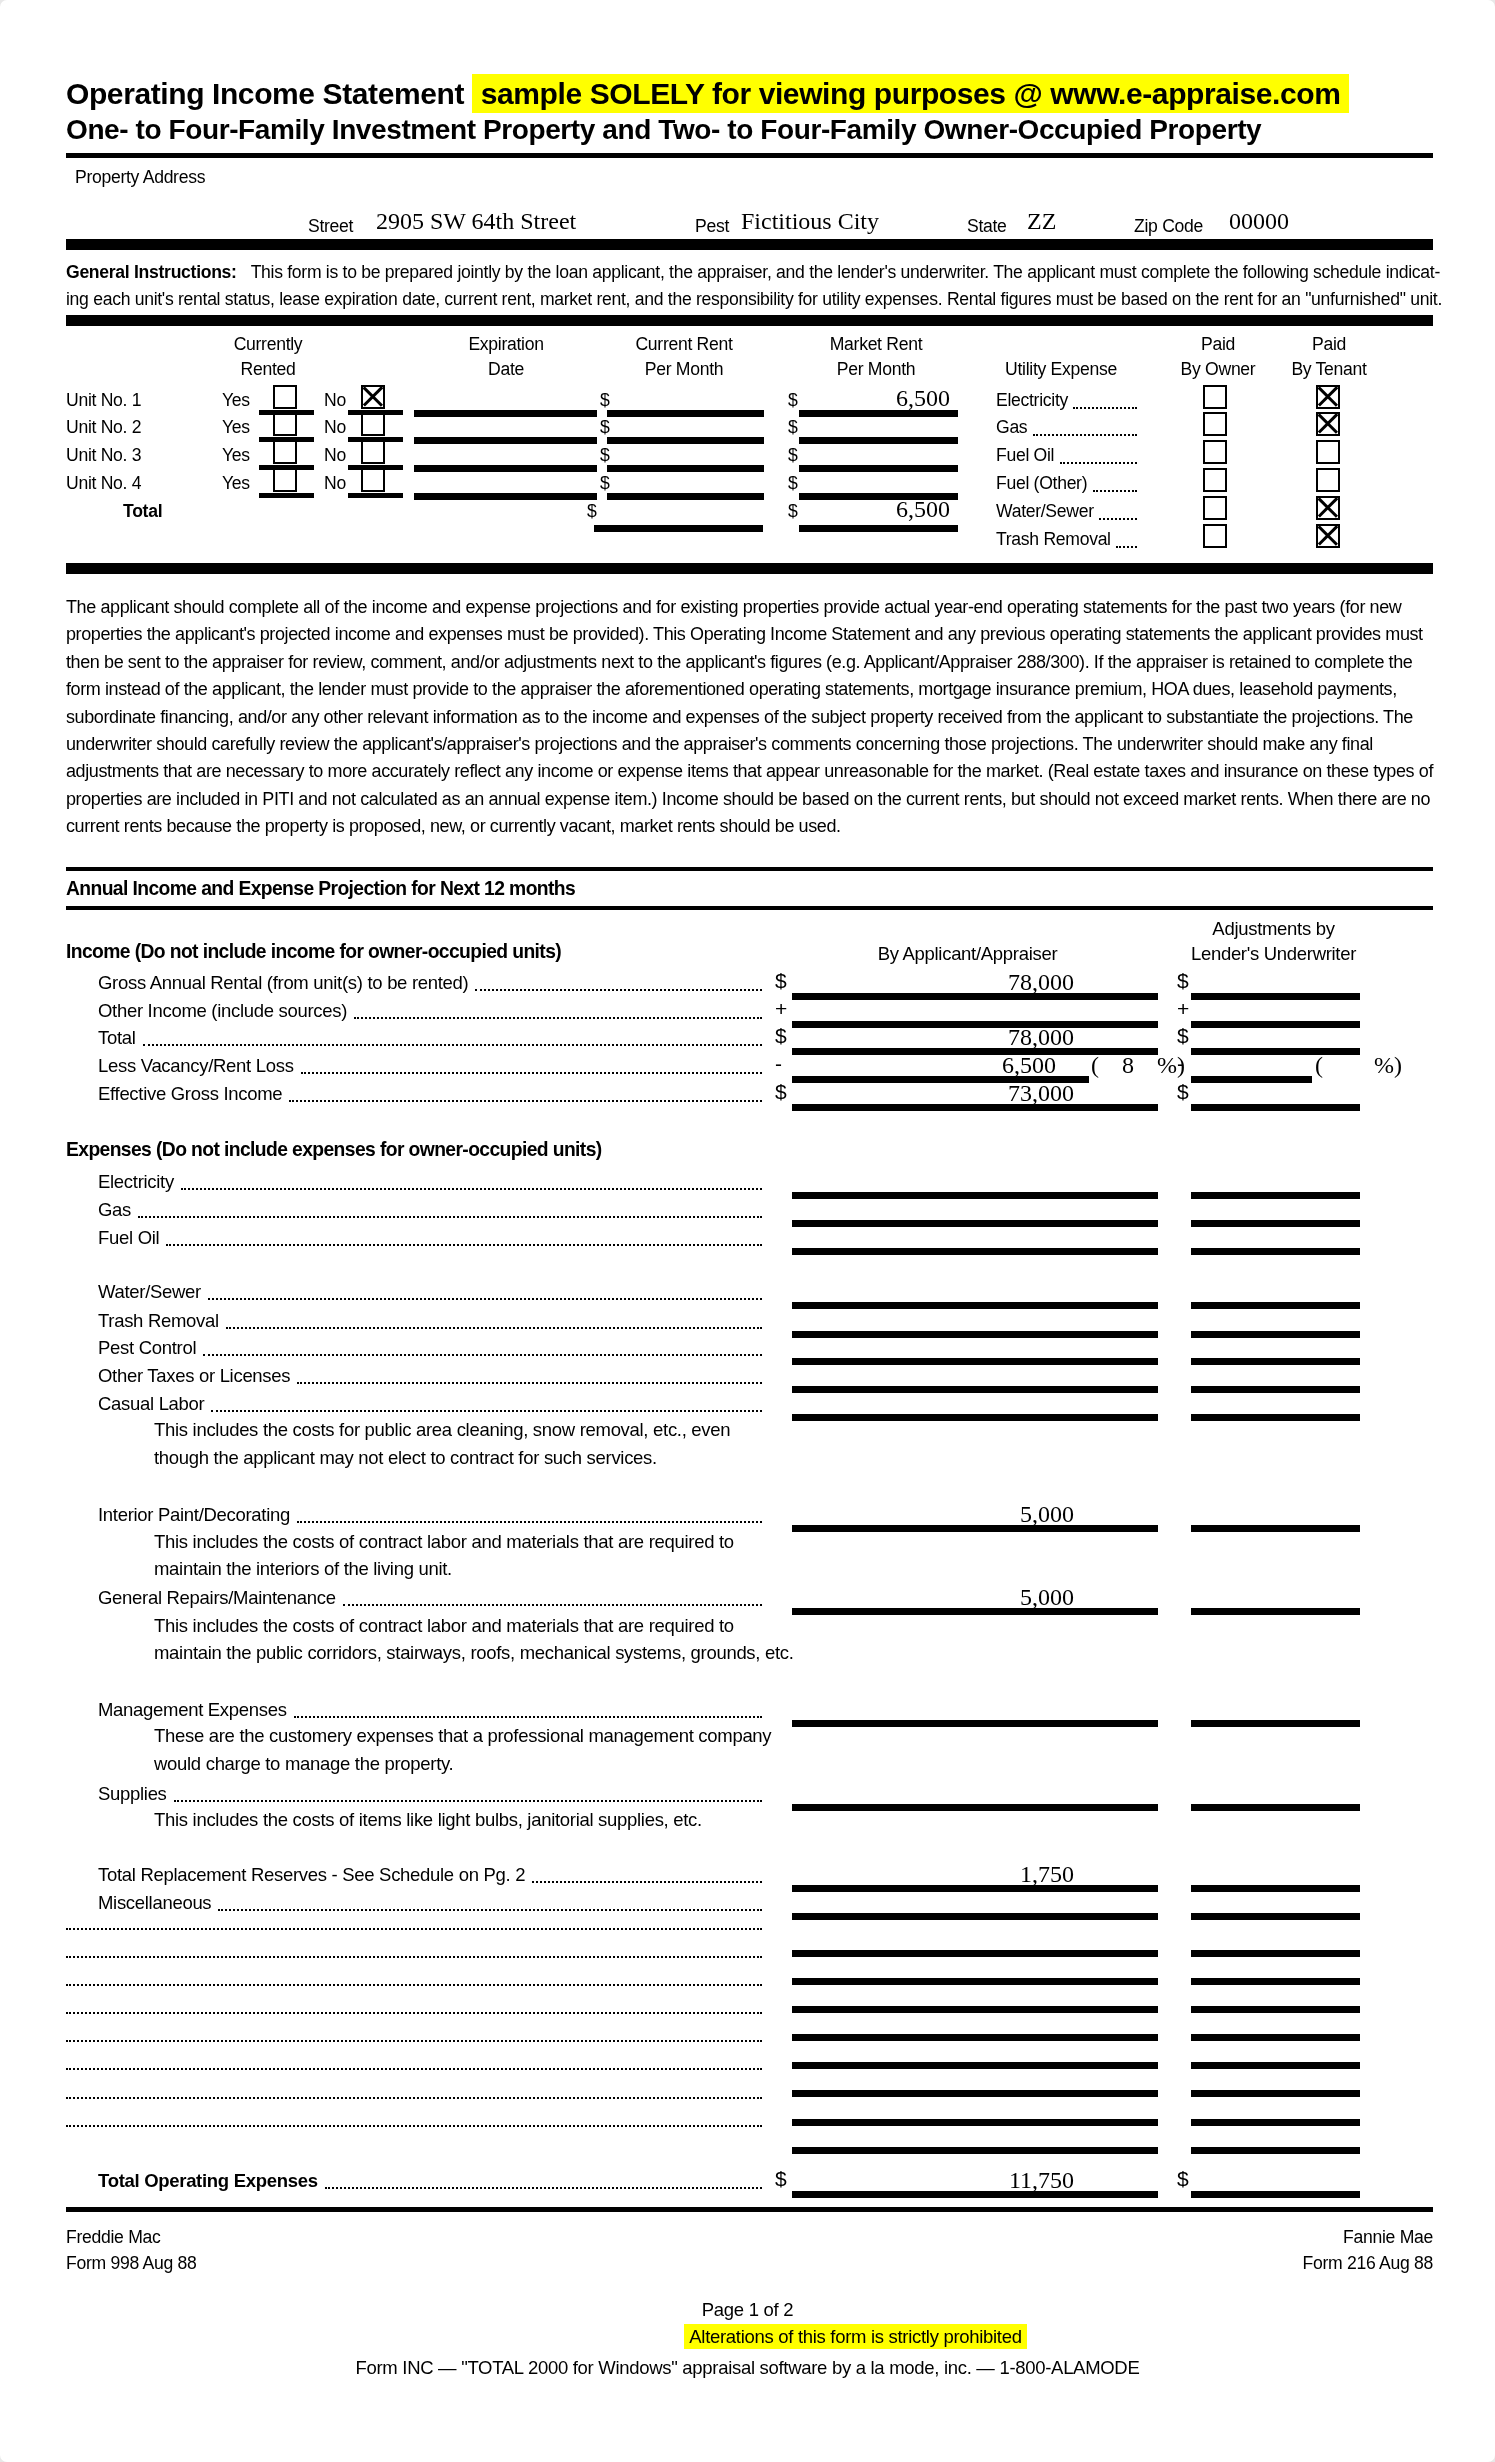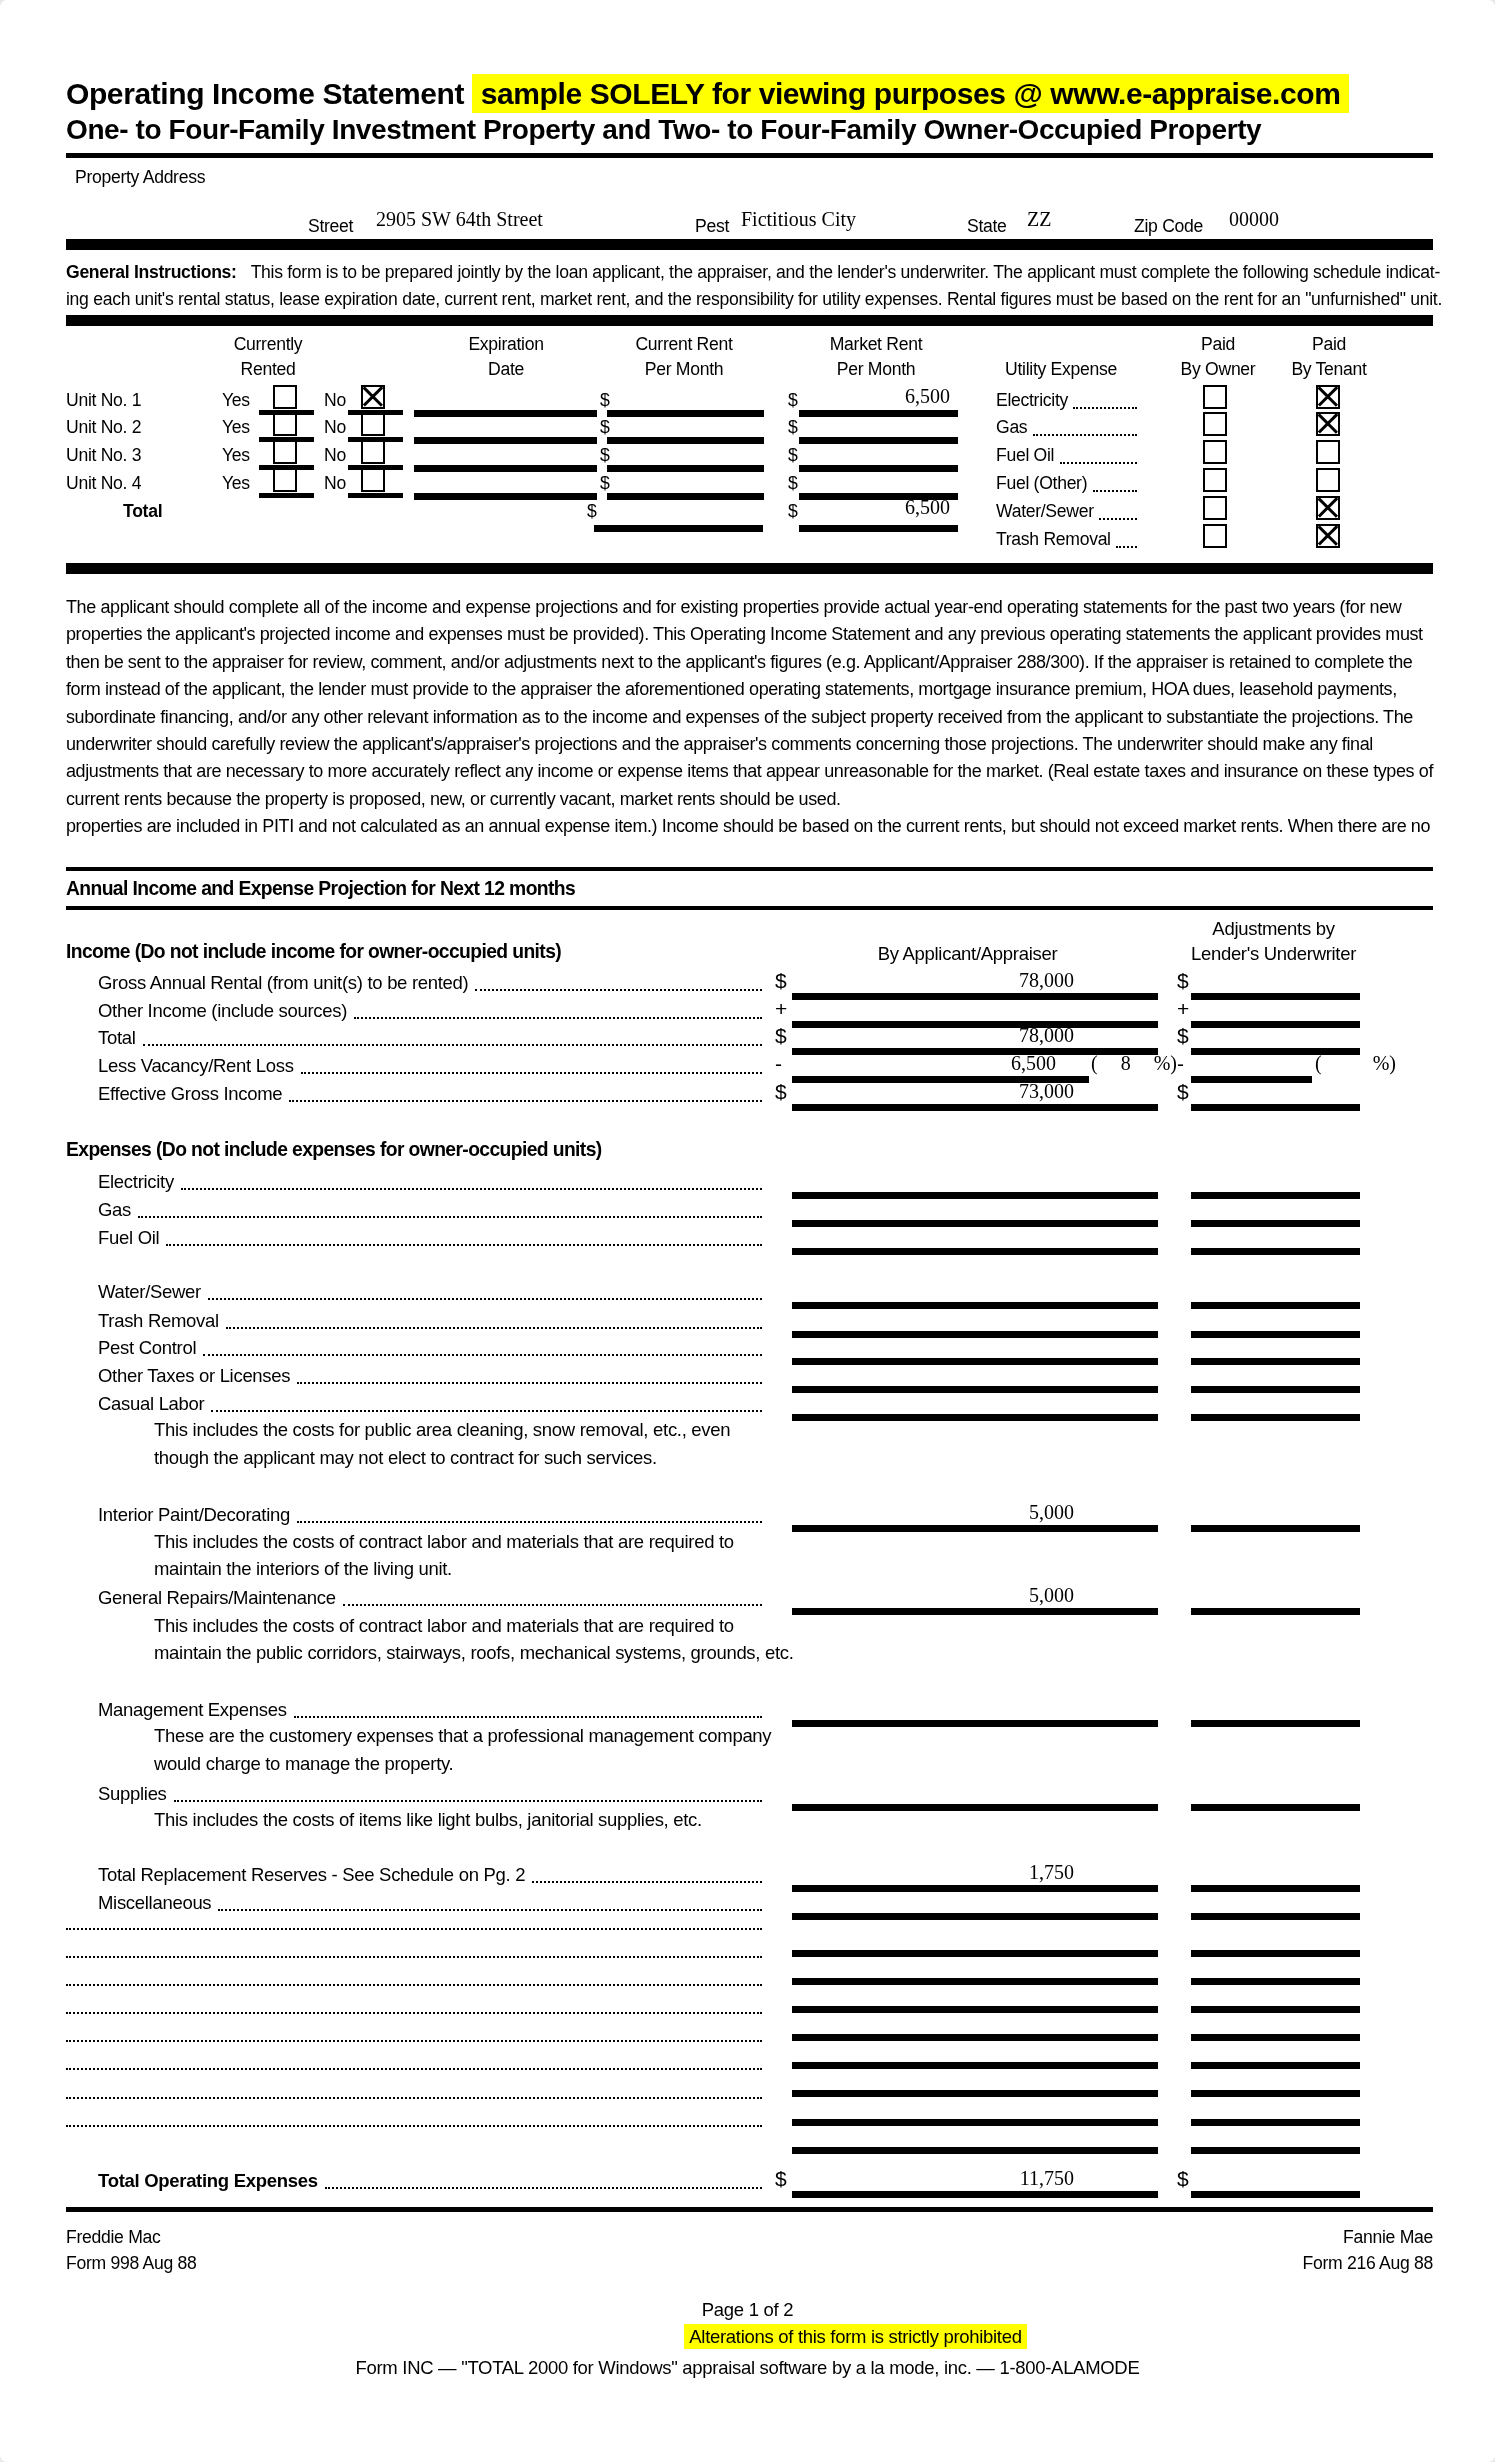--- a/index.html
+++ b/index.html
@@ -7,21 +7,21 @@
         font-family:"Liberation Sans",sans-serif;color:#000;letter-spacing:-0.3px;overflow:hidden;border-radius:7px;}
   .abs{position:absolute;}
   .nw{white-space:nowrap;}
   
   .title1{font-size:30px;font-weight:bold;letter-spacing:-0.4px;}
   .title2{font-size:28px;font-weight:bold;letter-spacing:-0.4px;}
   .hl{background:#ffff00;padding:2.6px 8.8px;}
   .rule{background:#000;height:5.3px;}
   .bar{background:#000;height:10.6px;}
   .small{font-size:17.6px;}
-  .serifval{font-family:"Liberation Serif","DejaVu Serif",serif;font-size:20px;letter-spacing:0;}
+  .serifval{font-family:"Liberation Serif","DejaVu Serif",serif;font-size:24px;letter-spacing:0;}
   .bold{font-weight:bold;}
   .sec-head{font-size:19.3px;font-weight:bold;letter-spacing:-0.6px;}
   
   .giline{font-size:17.6px;line-height:27px;}
   .para-line{font-size:18px;line-height:27.4px;letter-spacing:-0.4px;white-space:nowrap;}
   
   .th{position:absolute;text-align:center;font-size:17.6px;line-height:24.6px;}
   .ulbl{position:absolute;top:0;font-size:17.6px;white-space:nowrap;}
   .cb{position:absolute;top:-5.3px;width:24px;height:24px;border:2.6px solid #000;box-sizing:border-box;}
   .cb.x::before,.cb.x::after{content:"";position:absolute;left:-3.5px;top:8px;width:25.5px;height:2.6px;background:#000;}
@@ -234,22 +234,22 @@
   <div class="abs bar" style="left:66px;top:563px;width:1367px;"></div>
 
   <div class="abs" style="left:66px;top:594px;width:1372px;">
     <div class="para-line">The applicant should complete all of the income and expense projections and for existing properties provide actual year-end operating statements for the past two years (for new</div>
     <div class="para-line">properties the applicant's projected income and expenses must be provided). This Operating Income Statement and any previous operating statements the applicant provides must</div>
     <div class="para-line">then be sent to the appraiser for review, comment, and/or adjustments next to the applicant's figures (e.g. Applicant/Appraiser 288/300). If the appraiser is retained to complete the</div>
     <div class="para-line">form instead of the applicant, the lender must provide to the appraiser the aforementioned operating statements, mortgage insurance premium, HOA dues, leasehold payments,</div>
     <div class="para-line">subordinate financing, and/or any other relevant information as to the income and expenses of the subject property received from the applicant to substantiate the projections.  The</div>
     <div class="para-line">underwriter should carefully review the applicant's/appraiser's projections and the appraiser's comments concerning those projections. The underwriter should make any final</div>
     <div class="para-line">adjustments that are necessary to more accurately reflect any income or expense items that appear unreasonable for the market.  (Real estate taxes and insurance on these types of</div>
+    <div class="para-line">properties are included in PITI and not calculated as an annual expense item.) Income should be based on the current rents, but should not exceed market rents.  When there are no</div>
     <div class="para-line">current rents because the property is proposed, new, or currently vacant, market rents should be used.</div>
-    <div class="para-line">properties are included in PITI and not calculated as an annual expense item.) Income should be based on the current rents, but should not exceed market rents.  When there are no</div>
   </div>
 
   <div class="abs rule" style="left:66px;top:867px;width:1367px;height:4.4px;"></div>
   <div class="abs sec-head nw" style="left:66px;top:878px;">Annual Income and Expense Projection for Next 12 months</div>
   <div class="abs rule" style="left:66px;top:906px;width:1367px;height:4.4px;"></div>
 
   <div class="colhead" style="left:1177px;top:918px;">Adjustments by</div>
   <div class="colhead" style="left:1177px;top:943px;">Lender's Underwriter</div>
   <div class="colhead" style="left:871px;top:943px;">By Applicant/Appraiser</div>
   <div class="abs sec-head nw" style="left:66px;top:941px;">Income (Do not include income for owner-occupied units)</div>

